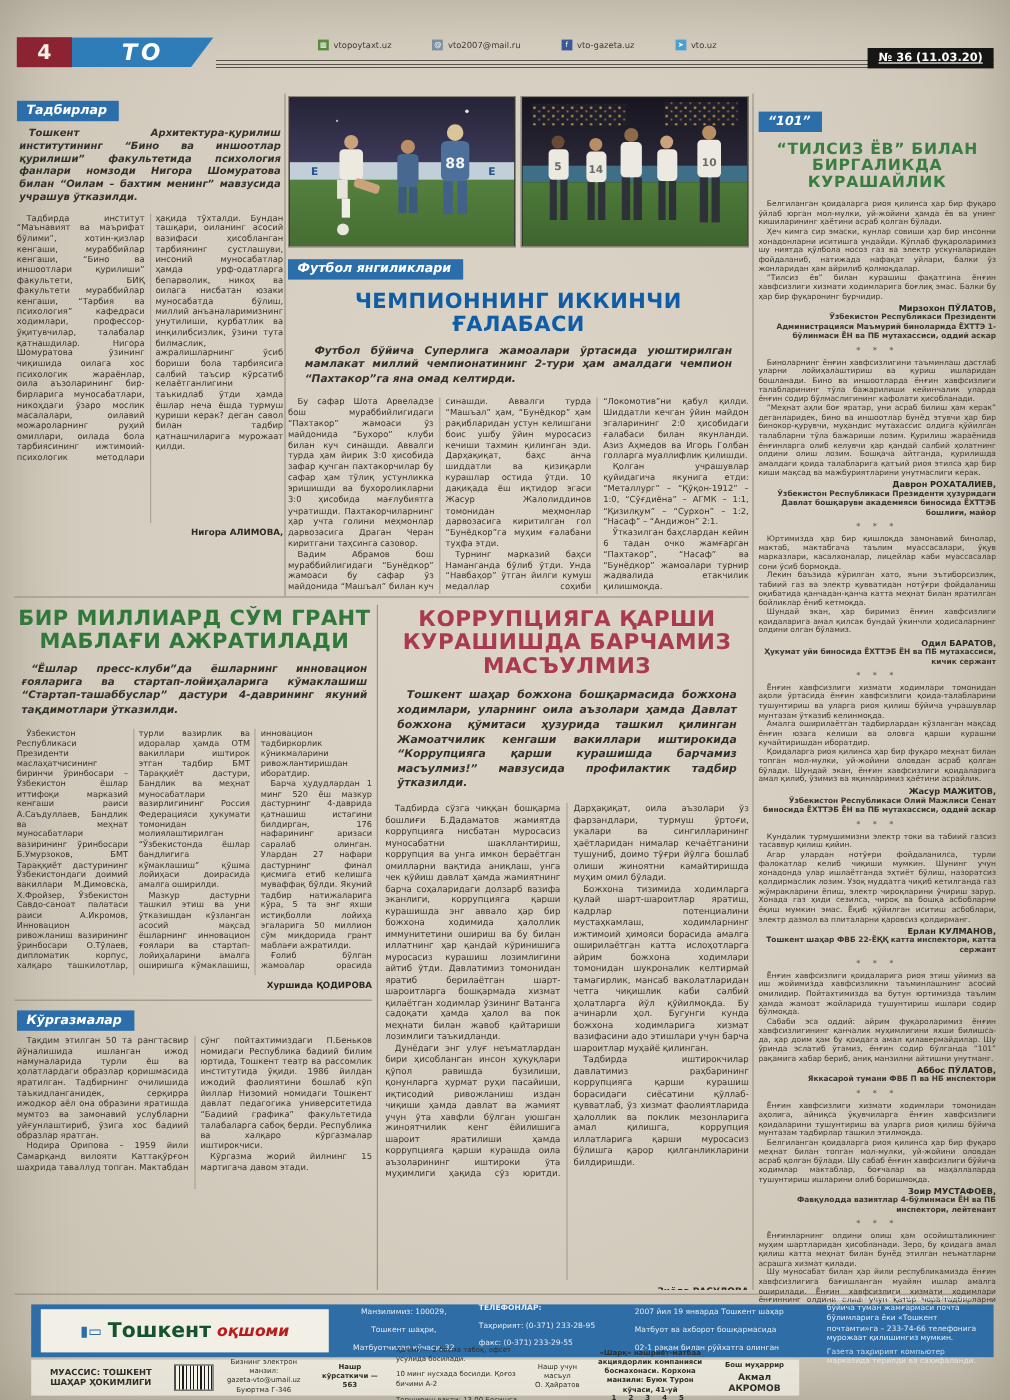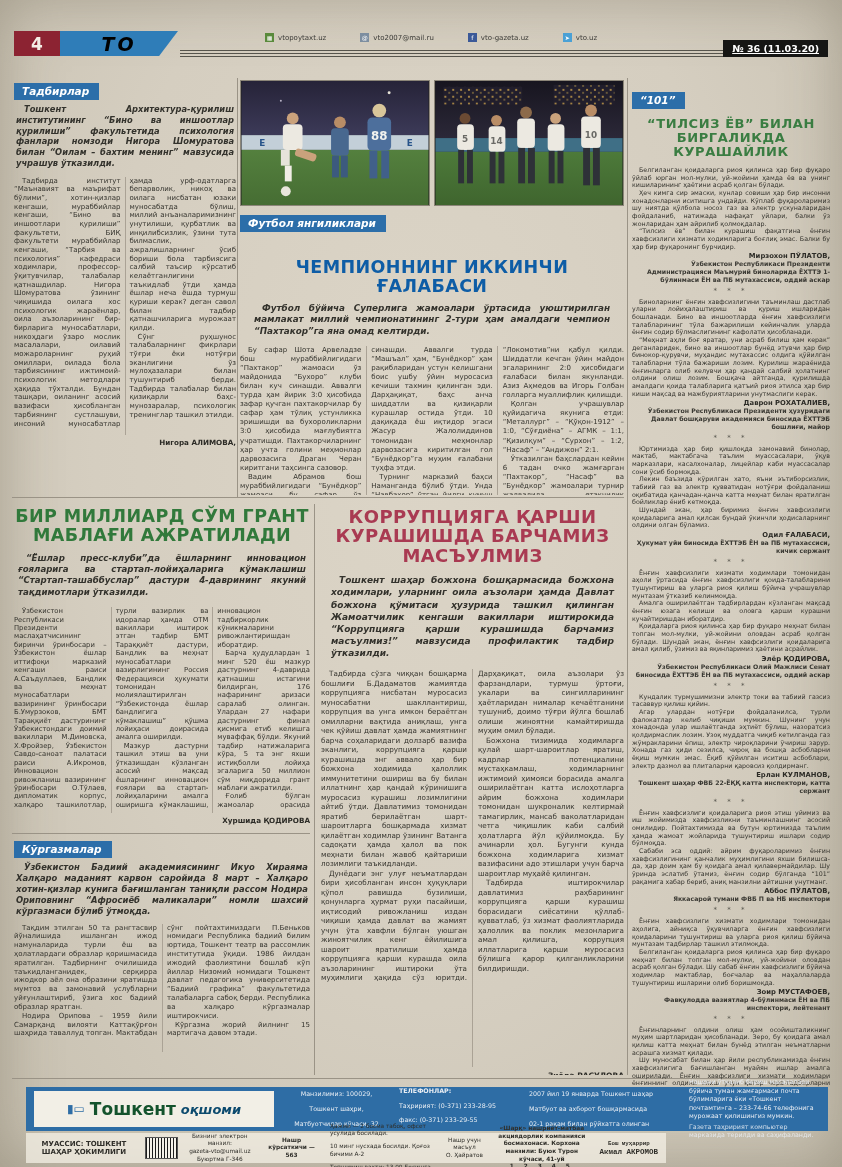--- a/index.html
+++ b/index.html
@@ -5,21 +5,21 @@
   * { box-sizing: border-box; }
   html,body { margin:0; padding:0; }
   body { width:842px; height:1167px; background:#8f8a7e; font-family:"DejaVu Sans","Liberation Sans",sans-serif; }
   .sheet { position:relative; width:842px; height:1167px; overflow:hidden; color:#2c2b26;
     background: radial-gradient(ellipse at 50% 38%, #dcd5c7 0%, #d5cec0 55%, #c7c0b0 100%);
     box-shadow: inset 0 0 60px rgba(90,80,60,.35); }
 
   
   .pagenum { position:absolute; left:14px; top:31px; width:46px; height:25px; background:#8c2332; color:#f4efe6;
     font-size:17px; font-weight:bold; display:flex; align-items:center; justify-content:center; }
-  .logo-to { position:absolute; left:60px; top:31px; width:118px; height:25px; background:#2f7db8; color:#000000;
+  .logo-to { position:absolute; left:60px; top:31px; width:118px; height:25px; background:#2f7db8; color:#ffffff;
     font-size:19px; font-weight:bold; font-style:italic; letter-spacing:3px; display:flex; align-items:center;
     justify-content:center; clip-path:polygon(0 0,100% 0,84% 100%,0 100%); }
   .hrules { position:absolute; left:180px; right:14px; top:50px; height:8px;
     background:repeating-linear-gradient(180deg,#56544c 0 1px,transparent 1px 3px); }
   .hlinks { position:absolute; left:265px; top:33px; display:flex; gap:34px; font-size:7px; color:#3a3a36; }
   .hlink { display:flex; align-items:center; gap:4px; }
   .hic { width:9px; height:9px; color:#fff; font-size:6px; line-height:9px; text-align:center; display:inline-block; }
   .hic.web { background:#5a8a3c; } .hic.mail { background:#7d8ea0; } .hic.fb { background:#3b5998; } .hic.tg { background:#4aa0d5; }
   .issue { position:absolute; right:14px; top:40px; background:#161614; color:#fff; font-size:9.5px; font-weight:bold;
     padding:3px 9px; z-index:2;text-decoration:underline; }
@@ -42,21 +42,21 @@
   .art-oilam .headline { font-size:19px; color:#1878ba; margin:4px 2px 8px; }
   .art-oilam .lead { font-size:8.3px; line-height:1.3; margin:0 2px 8px; }
   .art-oilam .bodytxt { font-size:7px; line-height:1.24; column-count:2; column-gap:9px; column-rule:1px solid #aaa295; height:258px; }
   .art-oilam .author { font-size:7.2px; line-height:1.25; margin-top:3px; }
 
   
   .photos { position:absolute; left:240px; top:80px; width:384px; height:126px; display:flex; gap:4px; }
   .photos svg { border:1px solid #8b8578; background:#222; }
 
   
-  .art-futbol .headline { font-size:17.5px; color:#0e5da6; margin:22px 0 7px; }
+  .art-futbol .headline { font-size:17.5px; color:#0e5da6; margin:6px 0 7px; }
   .art-futbol .lead { font-size:8.8px; line-height:1.32; margin:0 14px 8px; }
   .art-futbol .bodytxt { font-size:7px; line-height:1.3; column-count:3; column-gap:10px; column-rule:1px solid #aaa295; height:172px; }
 
   
   .art-grant .headline { font-size:17.5px; color:#31793b; margin:2px 0 8px; }
   .art-grant .lead { font-size:8.6px; line-height:1.32; margin:0 4px 9px; }
   .art-grant .bodytxt { font-size:6.8px; line-height:1.24; column-count:3; column-gap:9px; column-rule:1px solid #aaa295; height:206px; }
   .art-grant .author { font-size:7.2px; margin-top:3px; }
 
   
@@ -78,31 +78,31 @@
   .letter .sname { text-align:right; font-weight:bold; font-size:6.8px; margin-top:2px; }
   .letter .srole { text-align:right; font-weight:bold; font-size:6.2px; line-height:1.25; color:#3a3933; }
   .letter .sep { text-align:center; font-size:7px; letter-spacing:4px; color:#55544c; margin:3px 0; }
   .letter:last-child .sep { display:none; }
 
   
   .fblue { position:absolute; left:26px; top:1087px; width:802px; height:44px; background:#2e6da5; color:#e9eef4;
     display:flex; align-items:center; gap:10px; padding:3px 8px; }
   .flogo { background:#f2efe6; width:240px; height:36px; display:flex; align-items:center; justify-content:center; gap:5px; }
   .flogo .t1 { color:#14532d; font-weight:bold; font-size:17px; }
-  .flogo .t2 { color:#0c4a6e; font-style:italic; font-size:13px; font-weight:bold; }
+  .flogo .t2 { color:#b91c1c; font-style:italic; font-size:13px; font-weight:bold; }
   .flogo .bld { color:#2e6da5; font-size:12px; }
   .fcol { font-size:6.3px; line-height:1.35; }
   .fcol .b { font-weight:bold; }
   .fwhite { position:absolute; left:26px; top:1133px; width:640px; height:30px; background:rgba(244,240,230,.75);
     display:flex; align-items:center; gap:9px; padding:2px 6px; color:#2f2e29; }
   .fw { font-size:5.8px; line-height:1.3; }
   .fw.b { font-weight:bold; }
   .muassis { font-size:7px; font-weight:bold; text-align:center; width:150px; }
   .barcode { width:46px; height:22px; background:repeating-linear-gradient(90deg,#1c1c1c 0 1px,#f5f2ea 1px 3px); border:1px solid #555; }
-  .editor { text-align:center; width:90px;font-family:Liberation Mono, monospace; }
+  .editor { text-align:center; width:90px; }
   .editor .n { font-size:7.5px; font-weight:bold; }
   .proofs { letter-spacing:4px; }
 </style>
 </head>
 <body>
 
 <div class="sheet">
 
   <div class="hrules"></div>
   <div class="pagenum">4</div>
@@ -134,21 +134,20 @@
   <div class="hr" style="left:12px; top:833px; width:298px;"></div>
   <div class="hr" style="left:12px; top:1078px; width:816px;"></div>
 
   <div class="article art-oilam" style="left:14px; top:80px; width:222px; height:415px;">
     <span class="tag">Тадбирлар</span>
     <div class="lead">
         <p>Тошкент Архитектура-қурилиш институтининг “Бино ва иншоотлар қурилиши” факультетида психология фанлари номзоди Нигора Шомуратова билан “Оилам – бахтим менинг” мавзусида учрашув ўтказилди.</p>
       </div>
     <div class="bodytxt">
         <p>Тадбирда институт “Маънавият ва маърифат бўлими”, хотин-қизлар кенгаши, мураббийлар кенгаши, “Бино ва иншоотлари қурилиши” факультети, БИҚ факультети мураббийлар кенгаши, “Тарбия ва психология” кафедраси ходимлари, профессор-ўқитувчилар, талабалар қатнашдилар. Нигора Шомуратова ўзининг чиқишида оилага хос психологик жараёнлар, оила аъзоларининг бир-бирларига муносабатлари, никоҳдаги ўзаро мослик масалалари, оилавий можароларнинг руҳий омиллари, оилада бола тарбиясининг ижтимоий-психологик методлари ҳақида тўхталди. Бундан ташқари, оиланинг асосий вазифаси ҳисобланган тарбиянинг сустлашуви, инсоний муносабатлар ҳамда урф-одатларга бепарволик, никоҳ ва оилага нисбатан юзаки муносабатда бўлиш, миллий анъаналаримизнинг унутилиши, қурбатлик ва инқилибсизлик, ўзини тута билмаслик, ажралишларнинг ўсиб бориши бола тарбиясига салбий таъсир кўрсатиб келаётганлигини таъкидлаб ўтди ҳамда ёшлар неча ёшда турмуш қуриши керак? деган савол билан тадбир қатнашчиларига мурожаат қилди.</p>
-        <p>Сўнг руҳшунос талабаларнинг фикрлари тўғри ёки нотўғри эканлигини ўз мулоҳазалари билан тушунтириб берди. Тадбирда талабалар билан қизиқарли баҳс-мунозаралар, психологик тренинглар ташкил этилди.</p>
       </div>
     <div class="author">
       <div>Нигора АЛИМОВА,</div>
 
     </div>
   </div>
 
   <div class="photos">
     <svg width="190" height="126" viewBox="0 0 190 126">
       <defs>
@@ -273,23 +272,20 @@
         <p>Ўзбекистон Республикаси Президенти маслаҳатчисининг биринчи ўринбосари – Ўзбекистон ёшлар иттифоқи марказий кенгаши раиси А.Саъдуллаев, Бандлик ва меҳнат муносабатлари вазирининг ўринбосари Б.Умурзоков, БМТ Тараққиёт дастурининг Ўзбекистондаги доимий вакиллари М.Димовска, Х.Фройзер, Ўзбекистон Савдо-саноат палатаси раиси А.Икромов, Инновацион ривожланиш вазирининг ўринбосари О.Тўлаев, дипломатик корпус, халқаро ташкилотлар, турли вазирлик ва идоралар ҳамда ОТМ вакиллари иштирок этган тадбир БМТ Тараққиёт дастури, Бандлик ва меҳнат муносабатлари вазирлигининг Россия Федерацияси ҳукумати томонидан молиялаштирилган “Ўзбекистонда ёшлар бандлигига кўмаклашиш” қўшма лойиҳаси доирасида амалга оширилди.</p>
         <p>Мазкур дастурни ташкил этиш ва уни ўтказишдан кўзланган асосий мақсад ёшларнинг инновацион ғоялари ва стартап-лойиҳаларини амалга оширишга кўмаклашиш, инновацион тадбиркорлик кўникмаларини ривожлантиришдан иборатдир.</p>
         <p>Барча ҳудудлардан 1 минг 520 ёш мазкур дастурнинг 4-даврида қатнашиш истагини билдирган, 176 нафарининг аризаси саралаб олинган. Улардан 27 нафари дастурнинг финал қисмига етиб келишга муваффақ бўлди. Якуний тадбир натижаларига кўра, 5 та энг яхши истиқболли лойиҳа эгаларига 50 миллион сўм миқдорида грант маблағи ажратилди.</p>
         <p>Ғолиб бўлган жамоалар орасида “2work” лойиҳаси – шошилинч вазифаларни ва ҳар қандай ишни бажариш учун ишончли одамларни тезда ёллашга ёрдам берадиган платформа ҳам бор.</p>
       </div>
     <div class="author">Хуршида ҚОДИРОВА</div>
   </div>
 
   <div class="article art-afro" style="left:14px; top:838px; width:296px; height:238px;">
     <span class="tag">Кўргазмалар</span>
-    <div class="lead">
-        <p>Ўзбекистон Бадиий академиясининг Икуо Хираяма Халқаро маданият карвон саройида 8 март – Халқаро хотин-қизлар кунига бағишланган таниқли рассом Нодира Ориповнинг “Афросиёб маликалари” номли шахсий кўргазмаси бўлиб ўтмоқда.</p>
-      </div>
     <div class="bodytxt">
         <p>Тақдим этилган 50 та рангтасвир йўналишида ишланган ижод намуналарида турли ёш ва ҳолатлардаги образлар қоришмасида яратилган. Тадбирнинг очилишида таъкидланганидек, серқирра ижодкор аёл она образини яратишда мумтоз ва замонавий услубларни уйғунлаштириб, ўзига хос бадиий образлар яратган.</p>
         <p>Нодира Орипова – 1959 йили Самарқанд вилояти Каттақўрғон шаҳрида таваллуд топган. Мактабдан сўнг пойтахтимиздаги П.Беньков номидаги Республика бадиий билим юртида, Тошкент театр ва рассомлик институтида ўқиди. 1986 йилдан ижодий фаолиятини бошлаб кўп йиллар Низомий номидаги Тошкент давлат педагогика университетида “Бадиий графика” факультетида талабаларга сабоқ берди. Республика ва халқаро кўргазмалар иштирокчиси.</p>
         <p>Кўргазма жорий йилнинг 15 мартигача давом этади.</p>
       </div>
     
   </div>
 
   <div class="article art-korr" style="left:321px; top:505px; width:303px; height:570px;">
     <div class="headline">КОРРУПЦИЯГА ҚАРШИ КУРАШИШДА БАРЧАМИЗ МАСЪУЛМИЗ</div>
@@ -327,31 +323,31 @@
       <div class="sname">Даврон РОХАТАЛИЕВ,</div>
       <div class="srole">Ўзбекистон Республикаси Президенти ҳузуридаги Давлат бошқаруви академияси биносида ЁХТТЭБ бошлиғи, майор</div>
       <div class="sep">* * *</div>
     </div>
     <div class="letter">
       <div class="lbody">
           <p>Юртимизда ҳар бир қишлоқда замонавий бинолар, мактаб, мактабгача таълим муассасалари, ўқув марказлари, касалхоналар, лицейлар каби муассасалар сони ўсиб бормоқда.</p>
           <p>Лекин баъзида кўрилган хато, яъни эътиборсизлик, табиий газ ва электр қувватидан нотўғри фойдаланиш оқибатида қанчадан-қанча катта меҳнат билан яратилган бойликлар ёниб кетмоқда.</p>
           <p>Шундай экан, ҳар биримиз ёнғин хавфсизлиги қоидаларига амал қилсак бундай ўкинчли ҳодисаларнинг олдини олган бўламиз.</p>
         </div>
-      <div class="sname">Одил ҒАЛАБАСИ,</div>
+      <div class="sname">Одил БАРАТОВ,</div>
       <div class="srole">Ҳукумат уйи биносида ЁХТТЭБ ЁН ва ПБ мутахассиси, кичик сержант</div>
       <div class="sep">* * *</div>
     </div>
     <div class="letter">
       <div class="lbody">
           <p>Ёнғин хавфсизлиги хизмати ходимлари томонидан аҳоли ўртасида ёнғин хавфсизлиги қоида-талабларини тушунтириш ва уларга риоя қилиш бўйича учрашувлар мунтазам ўтказиб келинмоқда.</p>
           <p>Амалга оширилаётган тадбирлардан кўзланган мақсад ёнғин юзага келиши ва оловга қарши курашни кучайтиришдан иборатдир.</p>
           <p>Қоидаларга риоя қилинса ҳар бир фуқаро меҳнат билан топган мол-мулки, уй-жойини оловдан асраб қолган бўлади. Шундай экан, ёнғин хавфсизлиги қоидаларига амал қилиб, ўзимиз ва яқинларимиз ҳаётини асрайлик.</p>
         </div>
-      <div class="sname">Элёр ҚОДИРОВА,</div>
+      <div class="sname">Жасур МАЖИТОВ,</div>
       <div class="srole">Ўзбекистон Республикаси Олий Мажлиси Сенат биносида ЁХТТЭБ ЁН ва ПБ мутахассиси, оддий аскар</div>
       <div class="sep">* * *</div>
     </div>
     <div class="letter">
       <div class="lbody">
           <p>Кундалик турмушимизни электр токи ва табиий газсиз тасаввур қилиш қийин.</p>
           <p>Агар улардан нотўғри фойдаланилса, турли фалокатлар келиб чиқиши мумкин. Шунинг учун хонадонда улар ишлаётганда эҳтиёт бўлиш, назоратсиз қолдирмаслик лозим. Узоқ муддатга чиқиб кетилганда газ жўмракларини ёпиш, электр чироқларини ўчириш зарур. Хонада газ ҳиди сезилса, чироқ ва бошқа асбобларни ёқиш мумкин эмас. Ёқиб қўйилган иситиш асбоблари, электр дазмол ва плиталарни қаровсиз қолдирманг.</p>
         </div>
       <div class="sname">Ерлан КУЛМАНОВ,</div>
       <div class="srole">Тошкент шаҳар ФВБ 22-ЁҚҚ катта инспектори, катта сержант</div>

